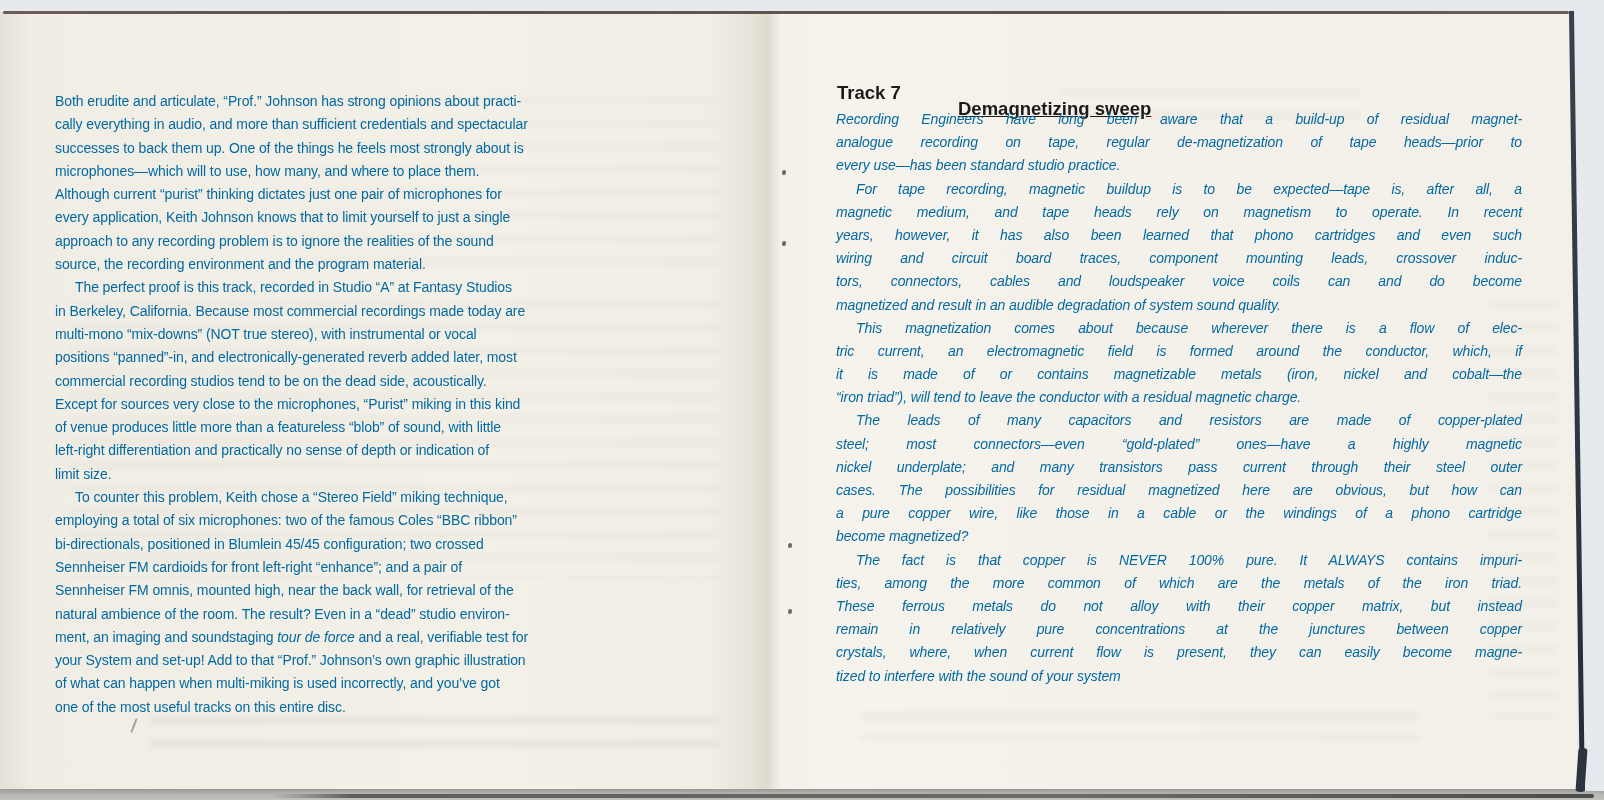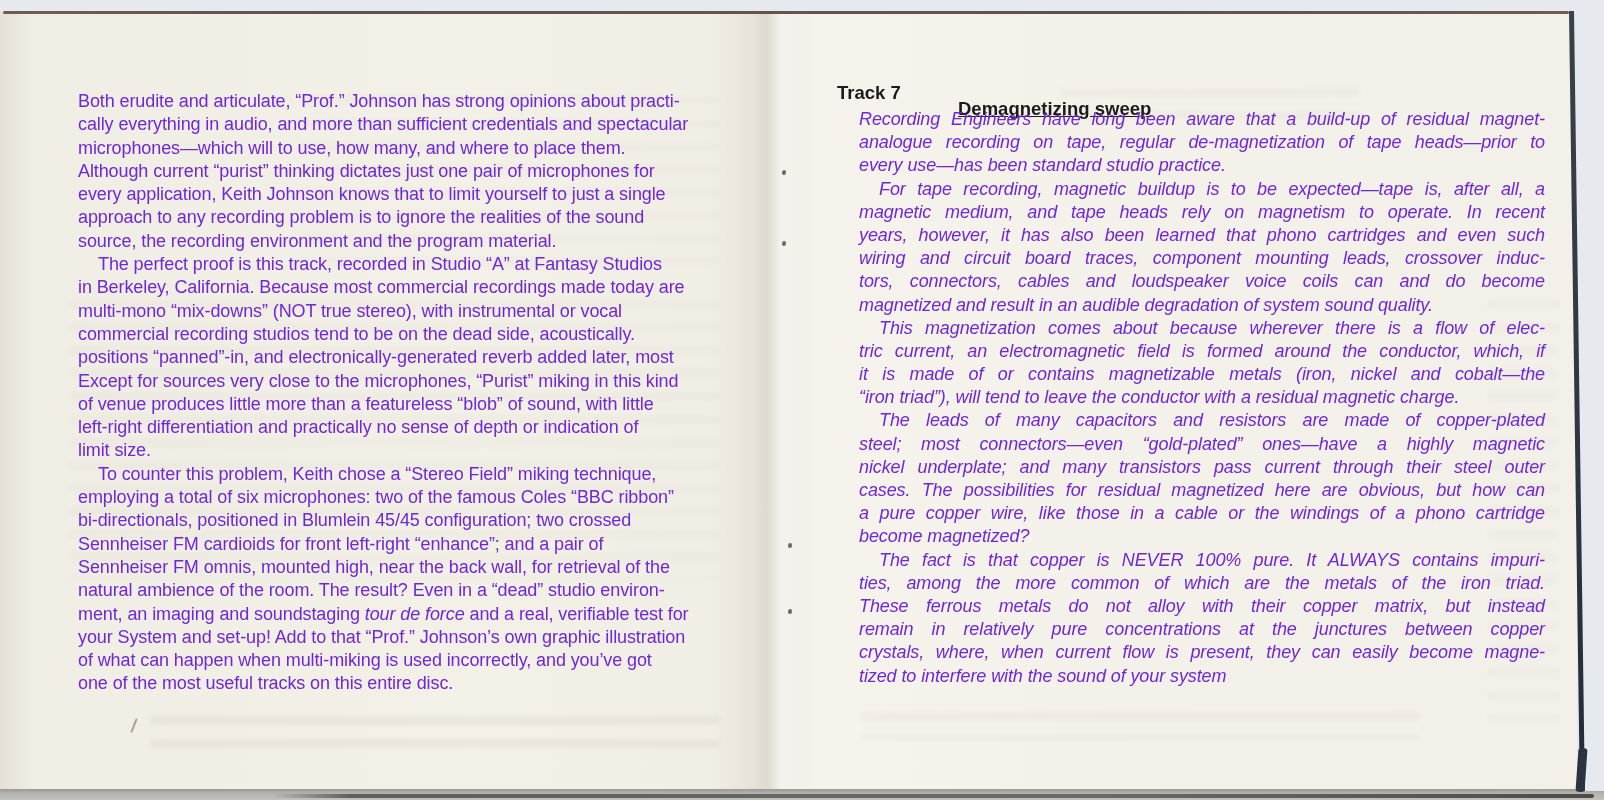--- a/index.html
+++ b/index.html
@@ -36,21 +36,21 @@
   
   .ghost{position:absolute;filter:blur(2px);
         background:repeating-linear-gradient(180deg,rgba(125,115,92,.55) 0 9px,rgba(125,115,92,0) 9px 23px);}
   .g1{left:300px;top:96px;width:420px;height:170px;opacity:.05;}
   .g2{left:70px;top:300px;width:650px;height:280px;opacity:.06;}
   .g3{left:150px;top:716px;width:570px;height:46px;opacity:.12;}
   .g4{left:1060px;top:88px;width:300px;height:40px;opacity:.07;}
   .g5{left:860px;top:712px;width:560px;height:28px;opacity:.09;}
   .g6{left:1488px;top:300px;width:70px;height:420px;opacity:.06;}
   
-  .page-text{position:absolute;color:#6d28d9;font-size:18px;letter-spacing:-0.1px;margin-left:23px;}
+  .page-text{position:absolute;color:#0369a1;font-size:14px;letter-spacing:-0.1px;}
   .left-text{left:55px;top:90px;width:692px;}
   .left-text .line{line-height:23.3px;height:23.3px;white-space:nowrap;}
   .right-text{left:836px;top:108px;width:686px;}
   .right-text .line{line-height:23.2px;height:23.2px;font-style:italic;}
   .line.indent{text-indent:20px;}
   .line.just{text-align:justify;text-align-last:justify;}
   em{font-style:italic;}
   .heading{position:absolute;left:836px;top:82px;height:24px;color:#1c1b19;
         font-weight:bold;font-size:18.5px;}
   .heading .title{position:absolute;left:122px;top:16px;white-space:nowrap;text-decoration:underline;}
@@ -69,30 +69,31 @@
   <div class="ghost g1"></div>
   <div class="ghost g2"></div>
   <div class="ghost g3"></div>
   <div class="ghost g4"></div>
   <div class="ghost g5"></div>
   <div class="ghost g6"></div>
 
   <div class="page-text left-text">
       <div class="line">Both erudite and articulate, “Prof.” Johnson has strong opinions about practi-</div>
       <div class="line">cally everything in audio, and more than sufficient credentials and spectacular</div>
+      <div class="line">successes to back them up. One of the things he feels most strongly about is</div>
       <div class="line">microphones—which will to use, how many, and where to place them.</div>
       <div class="line">Although current “purist” thinking dictates just one pair of microphones for</div>
       <div class="line">every application, Keith Johnson knows that to limit yourself to just a single</div>
       <div class="line">approach to any recording problem is to ignore the realities of the sound</div>
       <div class="line">source, the recording environment and the program material.</div>
       <div class="line indent">The perfect proof is this track, recorded in Studio “A” at Fantasy Studios</div>
       <div class="line">in Berkeley, California. Because most commercial recordings made today are</div>
       <div class="line">multi-mono “mix-downs” (NOT true stereo), with instrumental or vocal</div>
+      <div class="line">positions “panned”-in, and electronically-generated reverb added later, most</div>
       <div class="line">commercial recording studios tend to be on the dead side, acoustically.</div>
-      <div class="line">positions “panned”-in, and electronically-generated reverb added later, most</div>
       <div class="line">Except for sources very close to the microphones, “Purist” miking in this kind</div>
       <div class="line">of venue produces little more than a featureless “blob” of sound, with little</div>
       <div class="line">left-right differentiation and practically no sense of depth or indication of</div>
       <div class="line">limit size.</div>
       <div class="line indent">To counter this problem, Keith chose a “Stereo Field” miking technique,</div>
       <div class="line">employing a total of six microphones: two of the famous Coles “BBC ribbon”</div>
       <div class="line">bi-directionals, positioned in Blumlein 45/45 configuration; two crossed</div>
       <div class="line">Sennheiser FM cardioids for front left-right “enhance”; and a pair of</div>
       <div class="line">Sennheiser FM omnis, mounted high, near the back wall, for retrieval of the</div>
       <div class="line">natural ambience of the room. The result? Even in a “dead” studio environ-</div>

